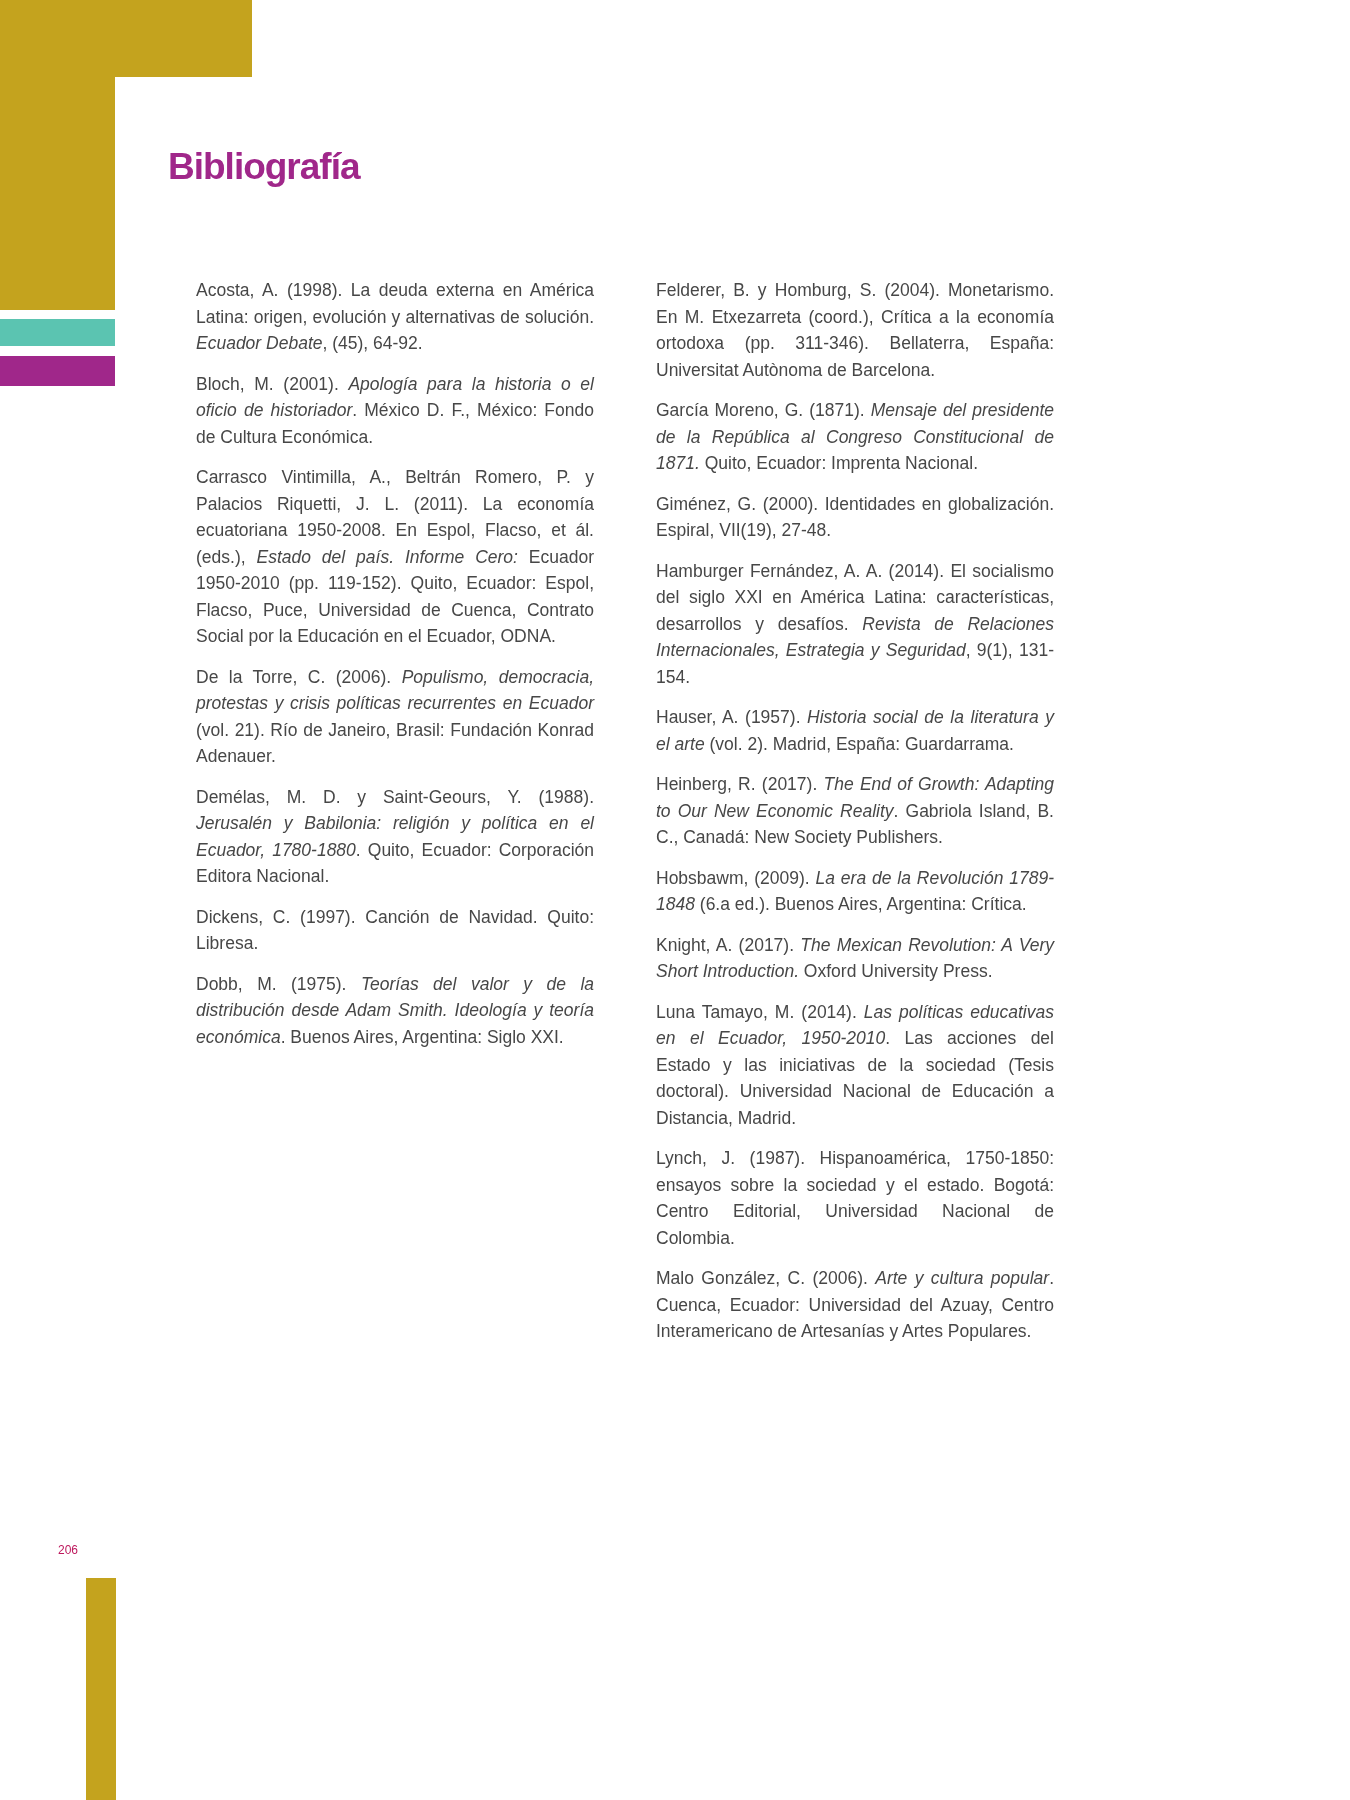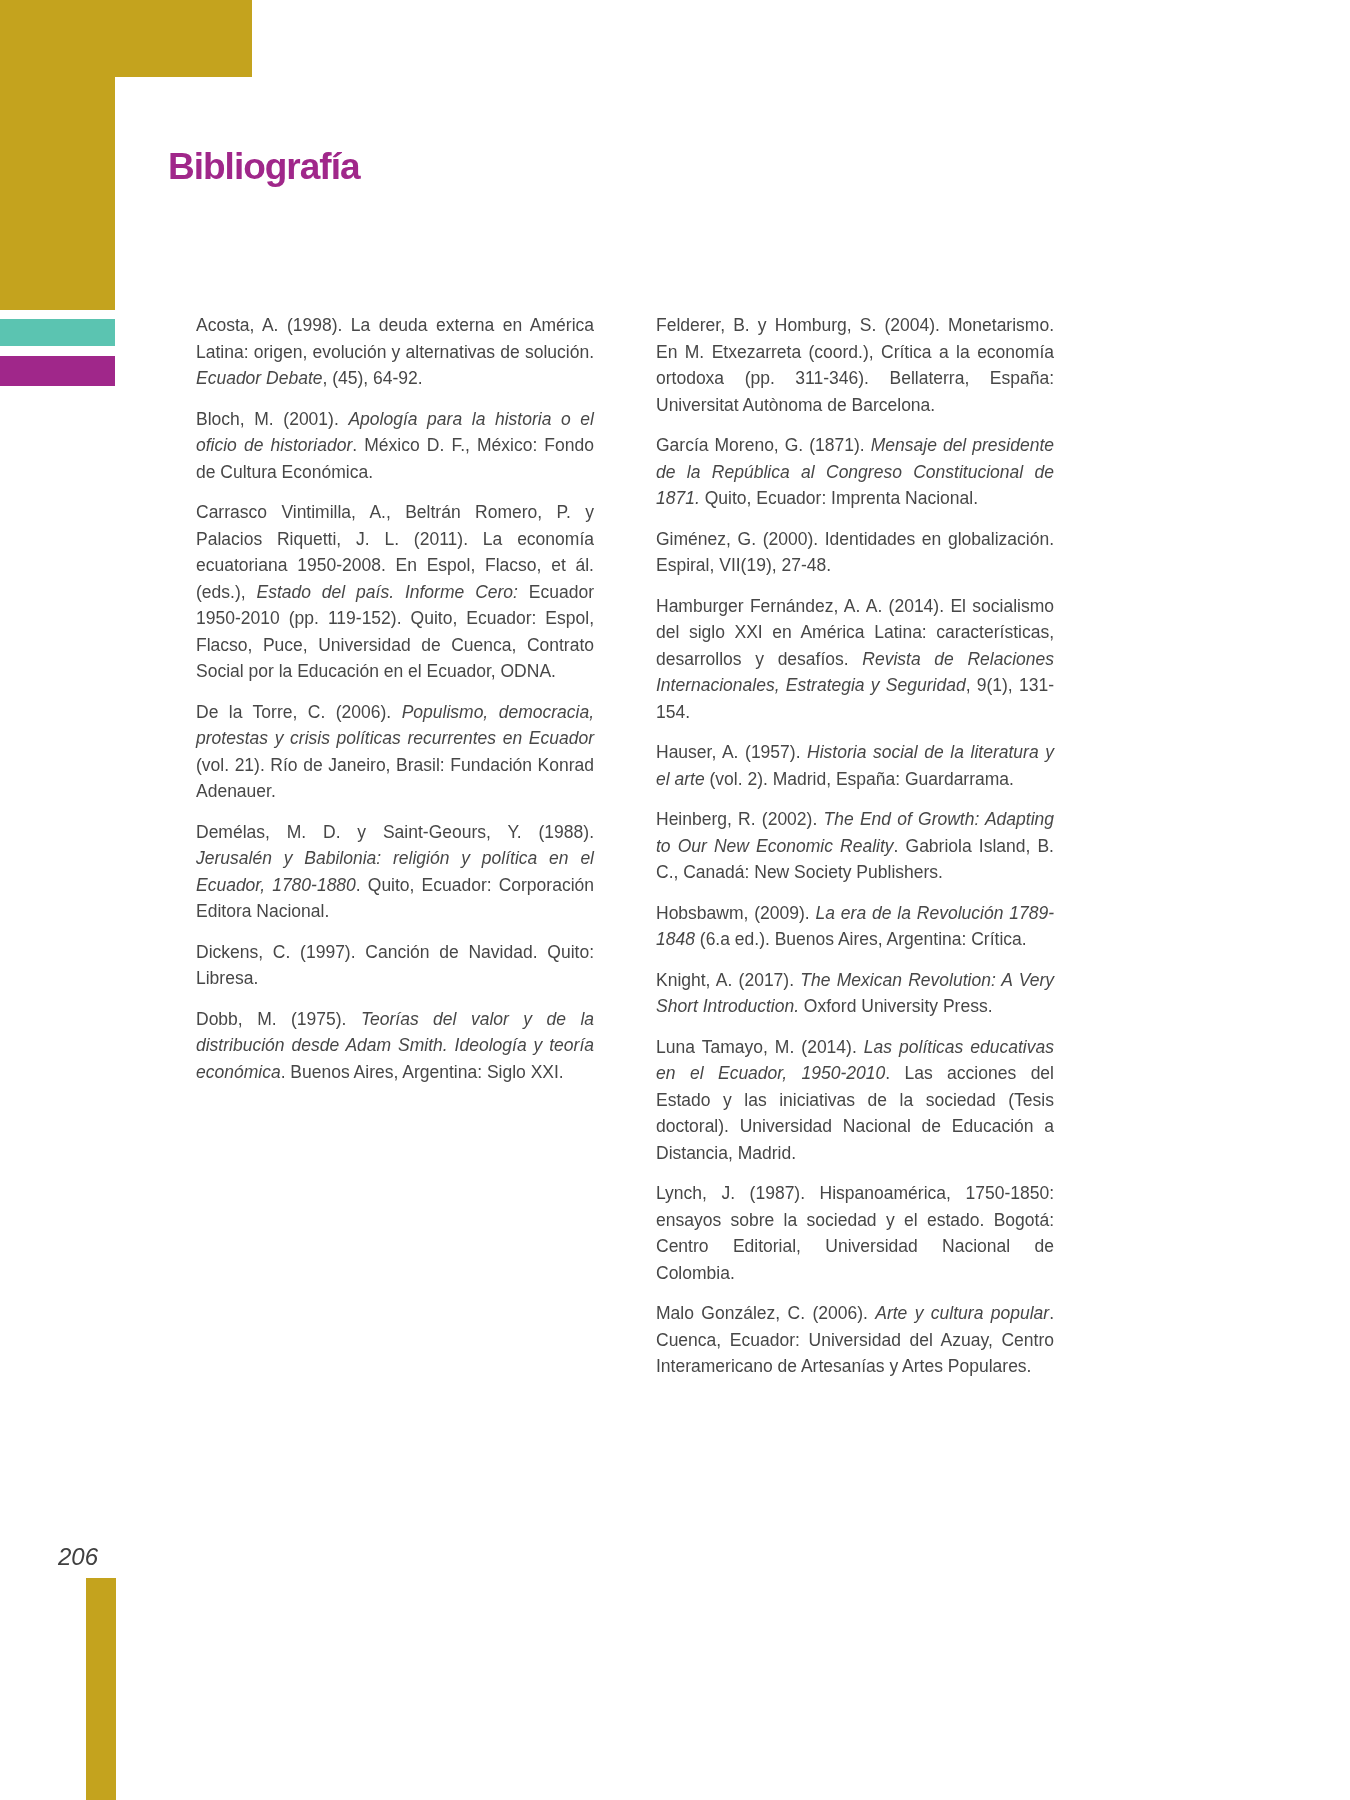--- a/index.html
+++ b/index.html
@@ -30,39 +30,38 @@
   }
 
   .columns {
     position: absolute;
     left: 196px;
     top: 277px;
     width: 858px;
     display: flex;
     gap: 62px;
   }
-  .col { width: 398px; margin-top: 35px; }
+  .col { width: 398px; }
 
   .reference {
     font-size: 17.5px;
     line-height: 26.5px;
     color: var(--text);
     text-align: justify;
     hyphens: auto;
     margin-bottom: 14px;
   }
   .reference .it { font-style: italic; }
 
   .page-number {
     position: absolute;
     left: 58px;
     top: 1543px;
-    font-size: 24px;
-    color: #404040;
-    font-style: italic;
+    font-size: 12px;
+    color: #be185d;
   }
 </style>
 </head>
 <body>
 
 <div class="deco gold-top"></div>
 <div class="deco gold-left"></div>
 <div class="deco teal-bar"></div>
 <div class="deco magenta-bar"></div>
 
@@ -77,21 +76,21 @@
       <p class="reference"><span>Demélas, M. D. y Saint-Geours, Y. (1988). </span><span class="it">Jerusalén y Babilonia: religión y política en el Ecuador, 1780-1880</span><span>. Quito, Ecuador: Corporación Editora Nacional.</span></p>
       <p class="reference"><span>Dickens, C. (1997). Canción de Navidad. Quito: Libresa.</span></p>
       <p class="reference"><span>Dobb, M. (1975). </span><span class="it">Teorías del valor y de la distribución desde Adam Smith. Ideología y teoría económica</span><span>. Buenos Aires, Argentina: Siglo XXI.</span></p>
     </div>
   <div class="col" id="col-right">
       <p class="reference"><span>Felderer, B. y Homburg, S. (2004). Monetarismo. En M. Etxezarreta (coord.), Crítica a la economía ortodoxa (pp. 311-346). Bellaterra, España: Universitat Autònoma de Barcelona.</span></p>
       <p class="reference"><span>García Moreno, G. (1871). </span><span class="it">Mensaje del presidente de la República al Congreso Constitucional de 1871.</span><span> Quito, Ecuador: Imprenta Nacional.</span></p>
       <p class="reference"><span>Giménez, G. (2000). Identidades en globalización. Espiral, VII(19), 27-48.</span></p>
       <p class="reference"><span>Hamburger Fernández, A. A. (2014). El socialismo del siglo XXI en América Latina: características, desarrollos y desafíos. </span><span class="it">Revista de Relaciones Internacionales, Estrategia y Seguridad</span><span>, 9(1), 131-154.</span></p>
       <p class="reference"><span>Hauser, A. (1957). </span><span class="it">Historia social de la literatura y el arte</span><span> (vol. 2). Madrid, España: Guardarrama.</span></p>
-      <p class="reference"><span>Heinberg, R. (2002). </span><span class="it">The End of Growth: Adapting to Our New Economic Reality</span><span>. Gabriola Island, B. C., Canadá: New Society Publishers.</span></p>
+      <p class="reference"><span>Heinberg, R. (2017). </span><span class="it">The End of Growth: Adapting to Our New Economic Reality</span><span>. Gabriola Island, B. C., Canadá: New Society Publishers.</span></p>
       <p class="reference"><span>Hobsbawm, (2009). </span><span class="it">La era de la Revolución 1789-1848</span><span> (6.a ed.). Buenos Aires, Argentina: Crítica.</span></p>
       <p class="reference"><span>Knight, A. (2017). </span><span class="it">The Mexican Revolution: A Very Short Introduction.</span><span> Oxford University Press.</span></p>
       <p class="reference"><span>Luna Tamayo, M. (2014). </span><span class="it">Las políticas educativas en el Ecuador, 1950-2010</span><span>. Las acciones del Estado y las iniciativas de la sociedad (Tesis doctoral). Universidad Nacional de Educación a Distancia, Madrid.</span></p>
       <p class="reference"><span>Lynch, J. (1987). Hispanoamérica, 1750-1850: ensayos sobre la sociedad y el estado. Bogotá: Centro Editorial, Universidad Nacional de Colombia.</span></p>
       <p class="reference"><span>Malo González, C. (2006). </span><span class="it">Arte y cultura popular</span><span>. Cuenca, Ecuador: Universidad del Azuay, Centro Interamericano de Artesanías y Artes Populares.</span></p>
     </div>
 </div>
 
 <span class="page-number">206</span>
 <div class="deco gold-bottom"></div>

